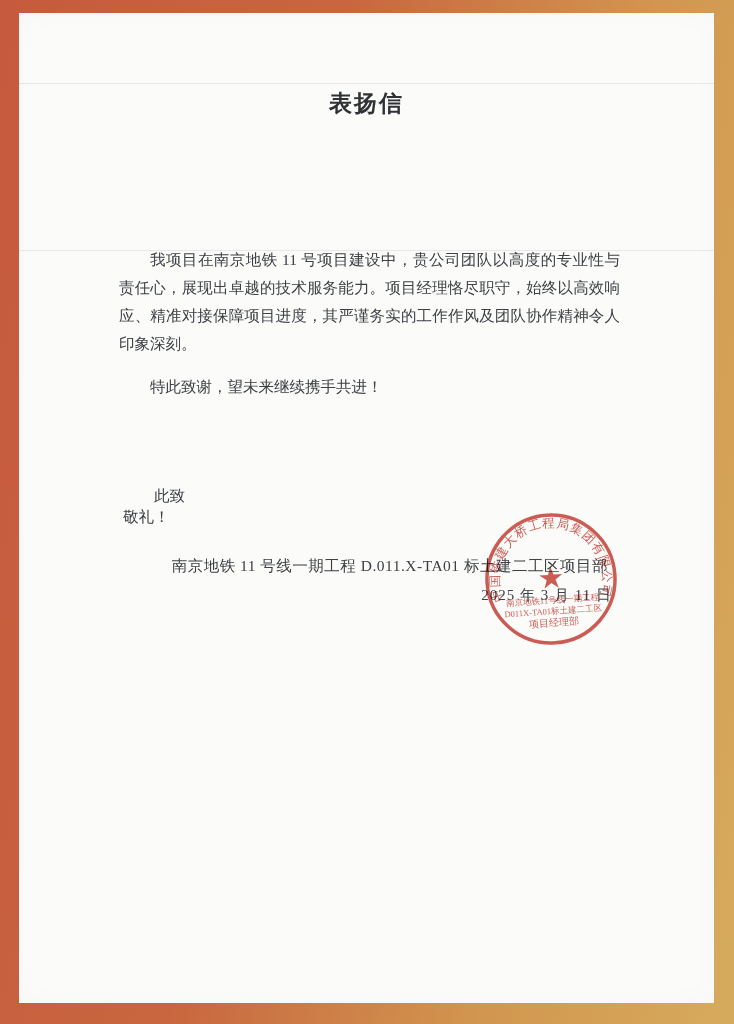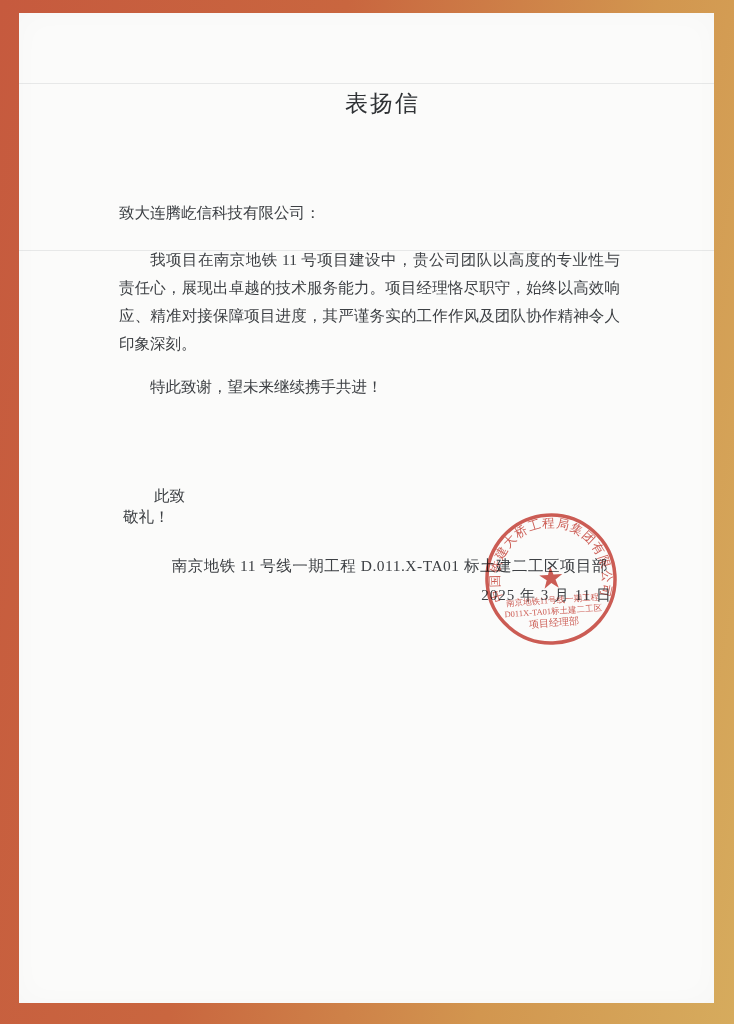--- a/index.html
+++ b/index.html
@@ -14,22 +14,22 @@
   .page{
     position:absolute;left:19px;top:13px;right:20px;bottom:21px;
     background:#fbfbfa;
     box-shadow:inset 0 0 30px rgba(0,0,0,0.02);
   }
   .scanline{
     position:absolute;left:0;right:0;height:1px;
     background:rgba(160,165,170,0.22);
   }
   .title{
-    position:absolute;top:75px;left:16px;width:100%;
-    text-align:center;font-size:23px;font-weight:normal;color:#2f3235;
+    position:absolute;top:75px;left:0;width:100%;
+    text-align:center;font-size:23px;font-weight:bold;color:#2f3235;
     letter-spacing:2px;margin:0;
   }
   .salutation{
     position:absolute;top:190px;left:100px;right:94px;margin:0;
     font-size:15.5px;color:#3d4044;
   }
   .para{
     position:absolute;left:100px;right:94px;margin:0;
     font-size:15.5px;color:#3d4044;line-height:28px;
     text-align:justify;text-indent:2em;
@@ -64,21 +64,20 @@
 <body>
 
 <div class="frame">
   <div class="page">
 
     <div class="scanline" style="top:70px"></div>
     <div class="scanline" style="top:237px"></div>
 
     <h1 class="title">表扬信</h1>
 
-    <p class="salutation">致大连腾屹信科技有限公司：</p>
 
     <p class="para para-1">我项目在南京地铁 11 号项目建设中，贵公司团队以高度的专业性与责任心，展现出卓越的技术服务能力。项目经理恪尽职守，始终以高效响应、精准对接保障项目进度，其严谨务实的工作作风及团队协作精神令人印象深刻。</p>
     <p class="para para-2">特此致谢，望未来继续携手共进！</p>
 
     <p class="cizhi">此致</p>
     <p class="jingli">敬礼！</p>
 
     <p class="signature">南京地铁 11 号线一期工程 D.011.X-TA01 标土建二工区项目部</p>
     <p class="date">2025 年 3 月 11 日</p>
 

